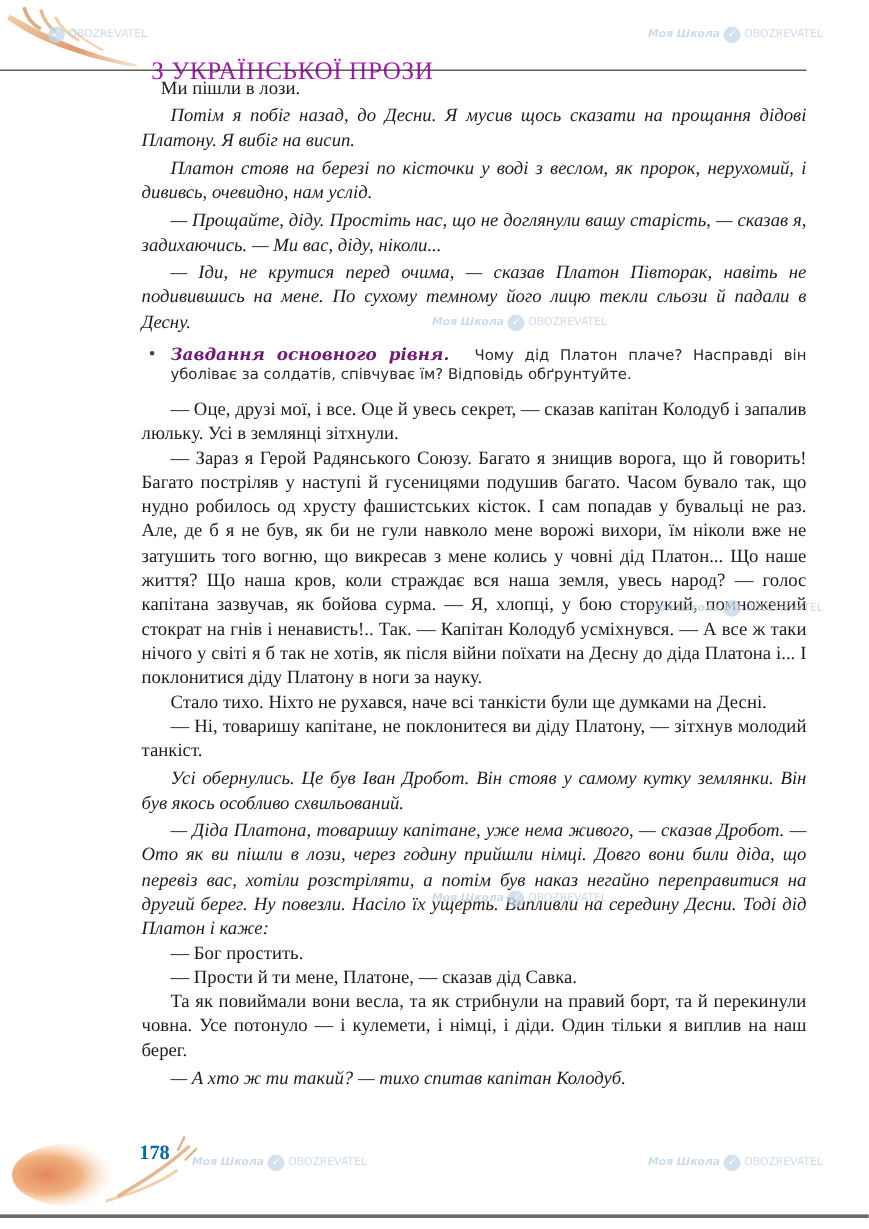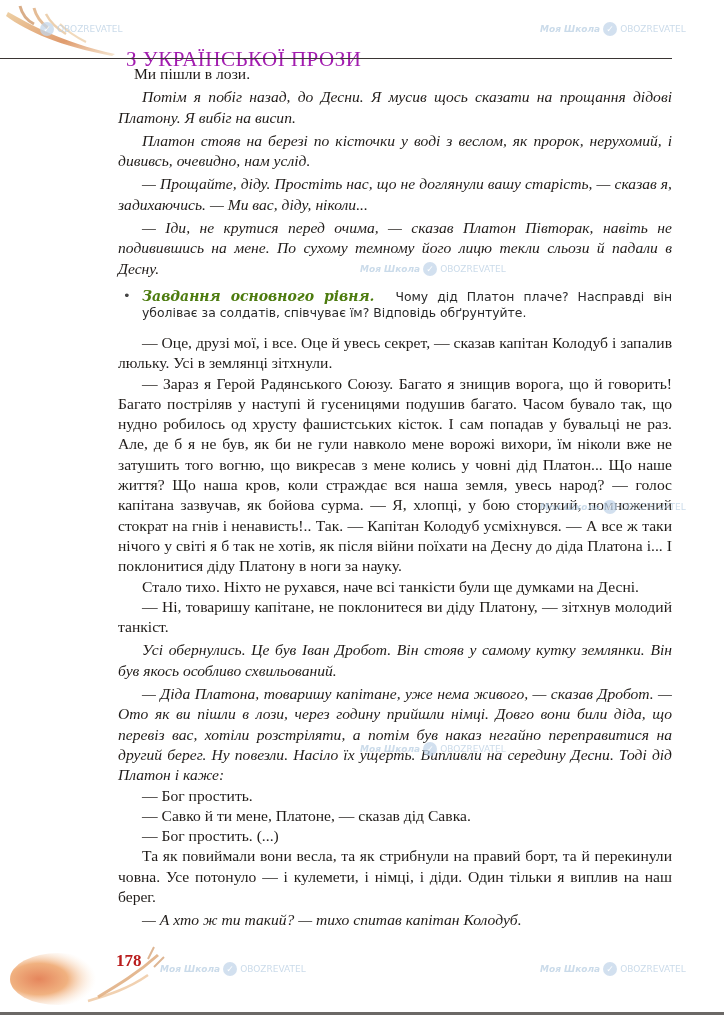--- a/index.html
+++ b/index.html
@@ -26,25 +26,25 @@
   .content p.noindent { text-indent: 0; margin-left: 16px; }
   .content p.gap { margin-top: 3px; font-style: italic; }
   .task {
     margin: 9px 0 12px 0; padding-left: 24px; position: relative;
     font-family: "DejaVu Sans", "Liberation Sans", sans-serif; font-size: 12.4px; line-height: 16px;
     color: #2a2a2a; text-align: justify;
   }
   .task .bullet { position: absolute; left: 5px; top: 0; color: #444; font-size: 13px; }
   .task .task-title {
     font-family: "DejaVu Serif", serif; font-style: italic; font-weight: bold;
-    color: #4d7c0f; font-size: 14px; margin-right: 12px;
+    color: #701a75; font-size: 14px; margin-right: 12px;
   }
   .page-number {
     position: absolute; left: 116px; top: 951px; font-size: 17px; font-weight: bold;
-    font-family: "Liberation Serif", "DejaVu Serif", serif; color: #b91c1c;
+    font-family: "Liberation Serif", "DejaVu Serif", serif; color: #0369a1;
   }
   .ornament-bottom { position: absolute; left: 8px; top: 945px; width: 160px; height: 62px; }
   .bottom-rule { position: absolute; left: 0; top: 1012px; width: 724px; height: 3px; background: #6b6866; }
   .watermark {
     position: absolute; font-family: "DejaVu Sans", sans-serif; font-size: 9px; color: #b9cfe3;
     opacity: 0.75; white-space: nowrap; pointer-events: none; display: flex; align-items: center; gap: 3px;
   }
   .watermark .wm-school { font-style: italic; font-weight: bold; }
   .watermark .wm-circle {
     display: inline-block; width: 14px; height: 14px; border-radius: 50%; background: #c3d6ea;
@@ -85,22 +85,21 @@
     <span>Чому дід Платон плаче? Насправді він уболіває за солдатів, співчуває їм? Відповідь обґрунтуйте.</span>
   </div>
 
   <p>— Оце, друзі мої, і все. Оце й увесь секрет, — сказав капітан Колодуб і запалив люльку. Усі в землянці зітхнули.</p>
   <p>— Зараз я Герой Радянського Союзу. Багато я знищив ворога, що й говорить! Багато постріляв у наступі й гусеницями подушив багато. Часом бувало так, що нудно робилось од хрусту фашистських кісток. І сам попадав у бувальці не раз. Але, де б я не був, як би не гули навколо мене ворожі вихори, їм ніколи вже не затушить того вогню, що викресав з мене колись у човні дід Платон... Що наше життя? Що наша кров, коли страждає вся наша земля, увесь народ? — голос капітана зазвучав, як бойова сурма. — Я, хлопці, у бою сторукий, помножений стократ на гнів і ненависть!.. Так. — Капітан Колодуб усміхнувся. — А все ж таки нічого у світі я б так не хотів, як після війни поїхати на Десну до діда Платона і... І поклонитися діду Платону в ноги за науку.</p>
   <p>Стало тихо. Ніхто не рухався, наче всі танкісти були ще думками на Десні.</p>
   <p>— Ні, товаришу капітане, не поклонитеся ви діду Платону, — зітхнув молодий танкіст.</p>
   <p class="gap">Усі обернулись. Це був Іван Дробот. Він стояв у самому кутку землянки. Він був якось особливо схвильований.</p>
   <p class="gap">— Діда Платона, товаришу капітане, уже нема живого, — сказав Дробот. — Ото як ви пішли в лози, через годину прийшли німці. Довго вони били діда, що перевіз вас, хотіли розстріляти, а потім був наказ негайно переправитися на другий берег. Ну повезли. Насіло їх ущерть. Випливли на середину Десни. Тоді дід Платон і каже:</p>
   <p>— Бог простить.</p>
-  <p>— Савко й ти мене, Платоне, — сказав дід Савка.</p>
-  <p>— Бог простить. (...)</p>
+  <p>— Прости й ти мене, Платоне, — сказав дід Савка.</p>
   <p>Та як повиймали вони весла, та як стрибнули на правий борт, та й перекинули човна. Усе потонуло — і кулемети, і німці, і діди. Один тільки я виплив на наш берег.</p>
   <p class="gap">— А хто ж ти такий? — тихо спитав капітан Колодуб.</p>
 </div>
 
 <svg class="ornament-bottom" viewBox="0 0 160 62">
   <defs>
     <radialGradient id="g2" cx="0.3" cy="0.5" r="0.6">
       <stop offset="0" stop-color="#e0703f"></stop>
       <stop offset="0.5" stop-color="#eea46a"></stop>
       <stop offset="1" stop-color="#fbe9d6" stop-opacity="0"></stop>

